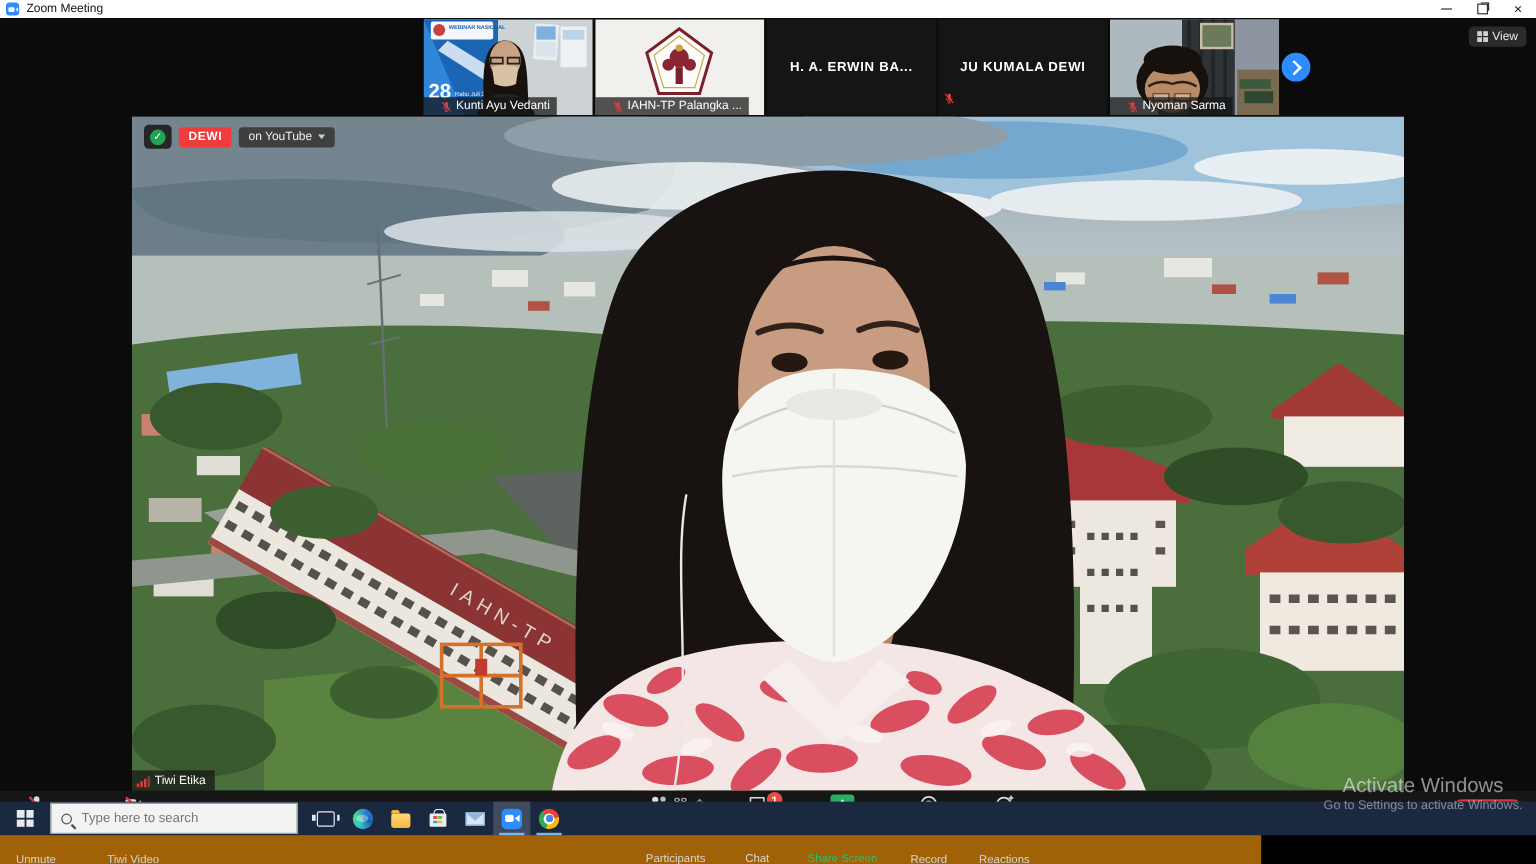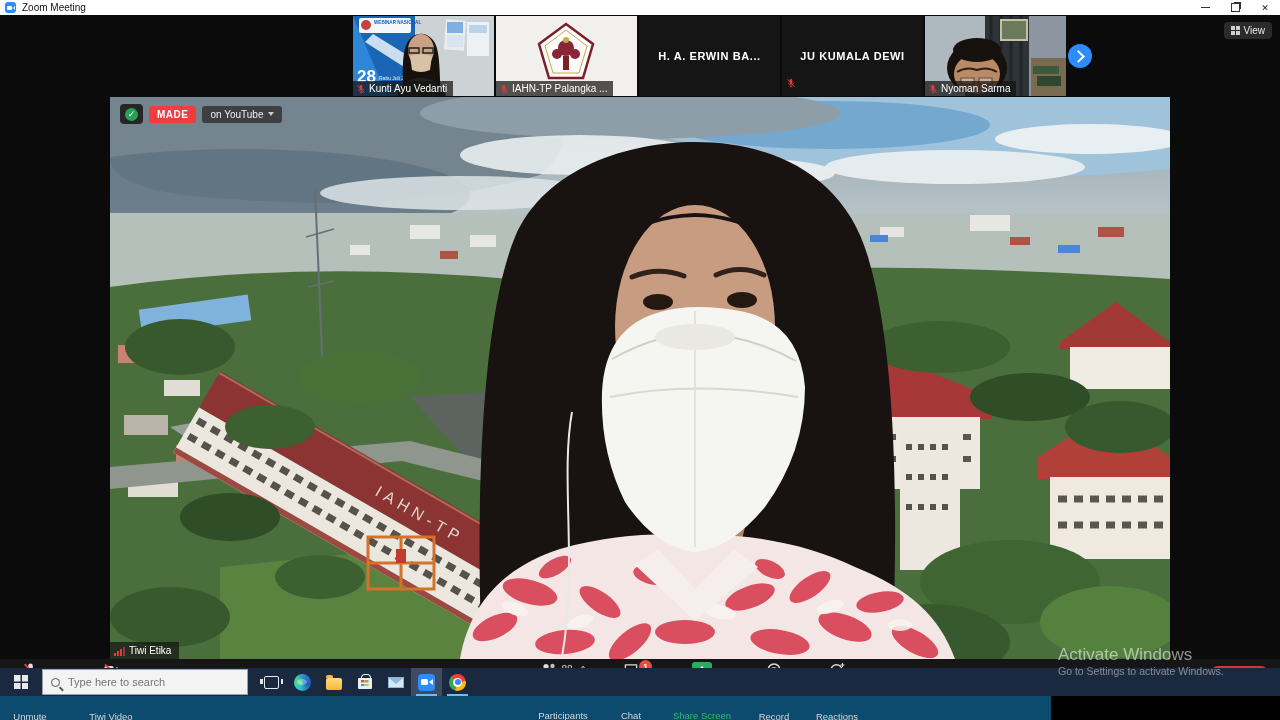--- a/index.html
+++ b/index.html
@@ -1,17 +1,17 @@
 <!DOCTYPE html>
 <html><head>
 <meta charset="utf-8">
 <style>
   * { margin:0; padding:0; box-sizing:border-box; }
   body { width:1280px; height:720px; overflow:hidden; background:#000; font-family:"Liberation Sans",sans-serif; }
-  #stage { position:absolute; inset:0; width:1051px; height:720px; background:#0c4a6e; }
+  #stage { position:absolute; inset:0; width:1051px; height:720px; background:#a16207; }
 
   
   .titlebar { position:absolute; left:0; top:0; width:1280px; height:15px; background:#ffffff; display:flex; align-items:center; }
   .zoom-app-ic { width:11px; height:11px; border-radius:3px; background:#2d8cff; margin:0 6px 0 5px; position:relative; }
   .zoom-app-ic::before { content:""; position:absolute; left:2px; top:3.5px; width:5px; height:4px; background:#fff; border-radius:1px; }
   .zoom-app-ic::after { content:""; position:absolute; right:1.5px; top:3.5px; border-top:2px solid transparent; border-bottom:2px solid transparent; border-right:2.5px solid #fff; }
   .titletext { font-size:10px; color:#111; }
   .wincontrols { position:absolute; right:0; top:0; height:15px; display:flex; }
   .wc { width:30px; height:15px; display:flex; align-items:center; justify-content:center; color:#333; font-size:9px; }
   .wc-min::before { content:""; width:9px; height:1px; background:#333; }
@@ -19,21 +19,21 @@
   .wc-close::before { content:"\2715"; font-size:9px; color:#222; }
 
   
   .meeting { position:absolute; left:0; top:15px; width:1280px; height:677px; background:#0b0b0b; }
 
   
   .strip { position:absolute; left:0; top:0; width:1280px; height:82px; background:#0b0b0b; }
   .tile { position:absolute; top:1px; height:80px; width:141px; background:#151515; overflow:hidden; }
   .tile-name { display:flex; align-items:center; justify-content:center; }
   .pname { color:#fff; font-weight:700; font-size:11px; letter-spacing:.6px; text-align:center; }
-  .tile-label { position:absolute; left:0; bottom:0; display:flex; align-items:center; gap:3px; background:rgba(20,20,20,.72); color:#fff; font-size:10px; padding:2px 6px 2px 3px; max-width:138px; white-space:nowrap; }
+  .tile-label { position:absolute; left:0; bottom:0; display:flex; align-items:center; gap:3px; background:rgba(20,20,20,.72); color:#fff; font-size:10px; padding:2px 6px 2px 14px; max-width:138px; white-space:nowrap; }
   .corner-mic { position:absolute; left:4px; bottom:4px; }
   .tilesvg { position:absolute; inset:0; width:141px; height:80px; }
   .next-btn { position:absolute; left:1068px; top:29px; width:24px; height:24px; border-radius:50%; background:#2d8cff; display:flex; align-items:center; justify-content:center; }
   .next-btn::before { content:""; width:7px; height:7px; border-right:2.5px solid #fff; border-top:2.5px solid #fff; transform:rotate(45deg); margin-right:3px; }
   .view-btn { position:absolute; right:8px; top:7px; height:17px; background:#2b2b2b; border-radius:4px; color:#e8e8e8; font-size:10px; display:flex; align-items:center; gap:4px; padding:0 7px; }
   .view-grid { width:9px; height:9px; background:
       linear-gradient(#cfcfcf,#cfcfcf) 0 0/4px 4px no-repeat,
       linear-gradient(#cfcfcf,#cfcfcf) 5px 0/4px 4px no-repeat,
       linear-gradient(#cfcfcf,#cfcfcf) 0 5px/4px 4px no-repeat,
       linear-gradient(#cfcfcf,#cfcfcf) 5px 5px/4px 4px no-repeat; }
@@ -46,21 +46,21 @@
   .shield-chip { width:23px; height:20px; background:#262626; border-radius:4px; display:flex; align-items:center; justify-content:center; }
   .shield { width:13px; height:13px; border-radius:50%; background:#23a455; color:#fff; font-size:9px; line-height:13px; text-align:center; }
   .live-chip { background:#f03c3c; color:#fff; font-weight:700; font-size:10px; letter-spacing:.5px; padding:3px 8px; border-radius:3px; }
   .yt-chip { background:rgba(58,58,58,.92); color:#eee; font-size:10px; padding:3px 8px; border-radius:3px; display:flex; align-items:center; gap:5px; }
   .caret-down { width:0; height:0; border-left:3.5px solid transparent; border-right:3.5px solid transparent; border-top:4px solid #ccc; }
 
   .speaker-label { position:absolute; left:0; bottom:0; background:rgba(18,18,18,.7); color:#fff; font-size:10px; display:flex; align-items:flex-end; gap:4px; padding:3px 8px 3px 4px; }
   .sigbars { display:flex; align-items:flex-end; gap:1px; height:9px; }
   .sigbars i { width:2px; background:#e23b3b; display:block; }
 
-  .watermark { position:absolute; left:1058px; top:630px; color:rgba(255,255,255,.55); pointer-events:none; z-index:5; }
+  .watermark { position:absolute; left:1103px; top:630px; color:rgba(255,255,255,.55); pointer-events:none; z-index:5;text-align:center; }
   .watermark .w1 { font-size:17px; font-weight:400; }
   .watermark .w2 { font-size:10.5px; color:rgba(255,255,255,.45); white-space:nowrap; }
 
   
   .toolbar { position:absolute; left:0; top:644px; width:1280px; height:33px; background:#161617; }
   .tbtn { display:flex; flex-direction:column; align-items:center; justify-content:flex-start; color:#d6d6d6; font-size:9.5px; padding-top:3px; position:relative;gap:32px; }
   .tbtn .lbl { margin-top:1px;text-align:center; }
   .left-group { position:absolute; left:6px; top:0; height:33px; display:flex; gap:10px; }
   .center-group { position:absolute; left:524px; top:0; height:33px; display:flex; }
   .chev-up { width:6px; height:6px; border-left:1.5px solid #a8a8a8; border-top:1.5px solid #a8a8a8; transform:rotate(45deg); align-self:center; margin:8px 0 0 2px; }
@@ -381,21 +381,21 @@
         <path d="M585,214 L585,450" fill="none" stroke="#e3e2da" stroke-width="2"></path>
         <path d="M502,262 Q545,238 585,236 Q640,238 686,264" fill="none" stroke="#d0cfc6" stroke-width="2"></path>
         <ellipse cx="585" cy="240" rx="40" ry="13" fill="#e9e8e2"></ellipse>
         <path d="M462,315 C450,380 468,470 452,560" fill="none" stroke="#e8e8e8" stroke-width="2"></path>
       </svg>
 
       <div class="live-wrap">
         <div class="shield-chip">
           <div class="shield">✓</div>
         </div>
-        <div class="live-chip">MADE</div>
+        <div class="live-chip">DEWI</div>
         <div class="yt-chip">
           <span>on YouTube</span>
           <span class="caret-down"></span>
         </div>
       </div>
 
       <div class="speaker-label">
         <span class="sigbars">
           <i style="height:3px"></i>
             <i style="height:5px"></i>

